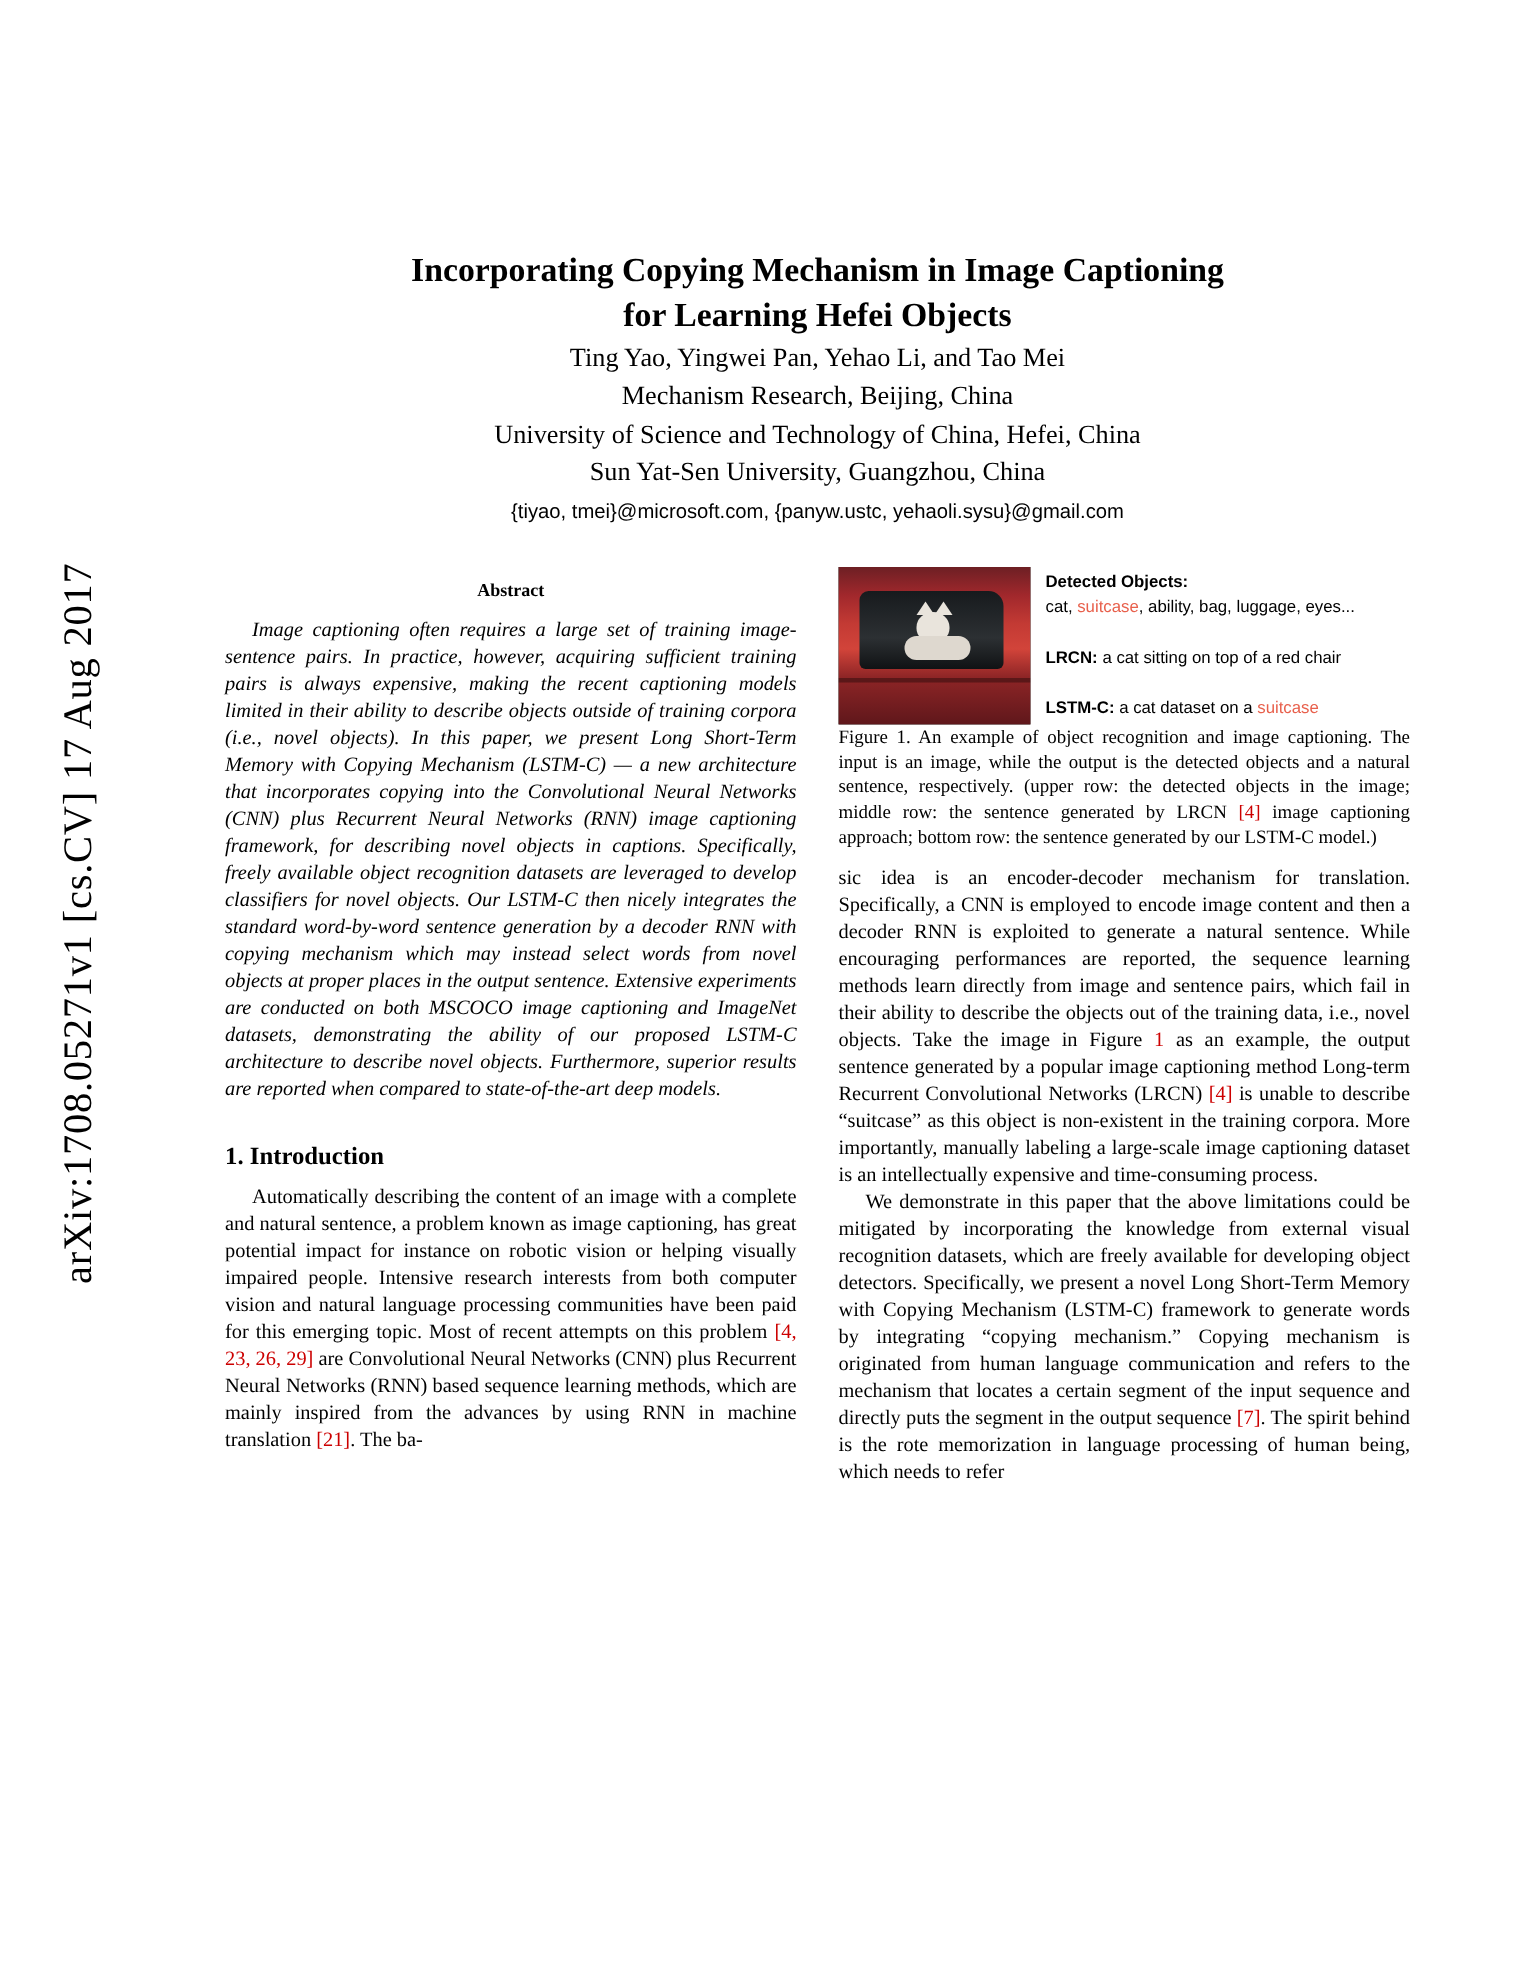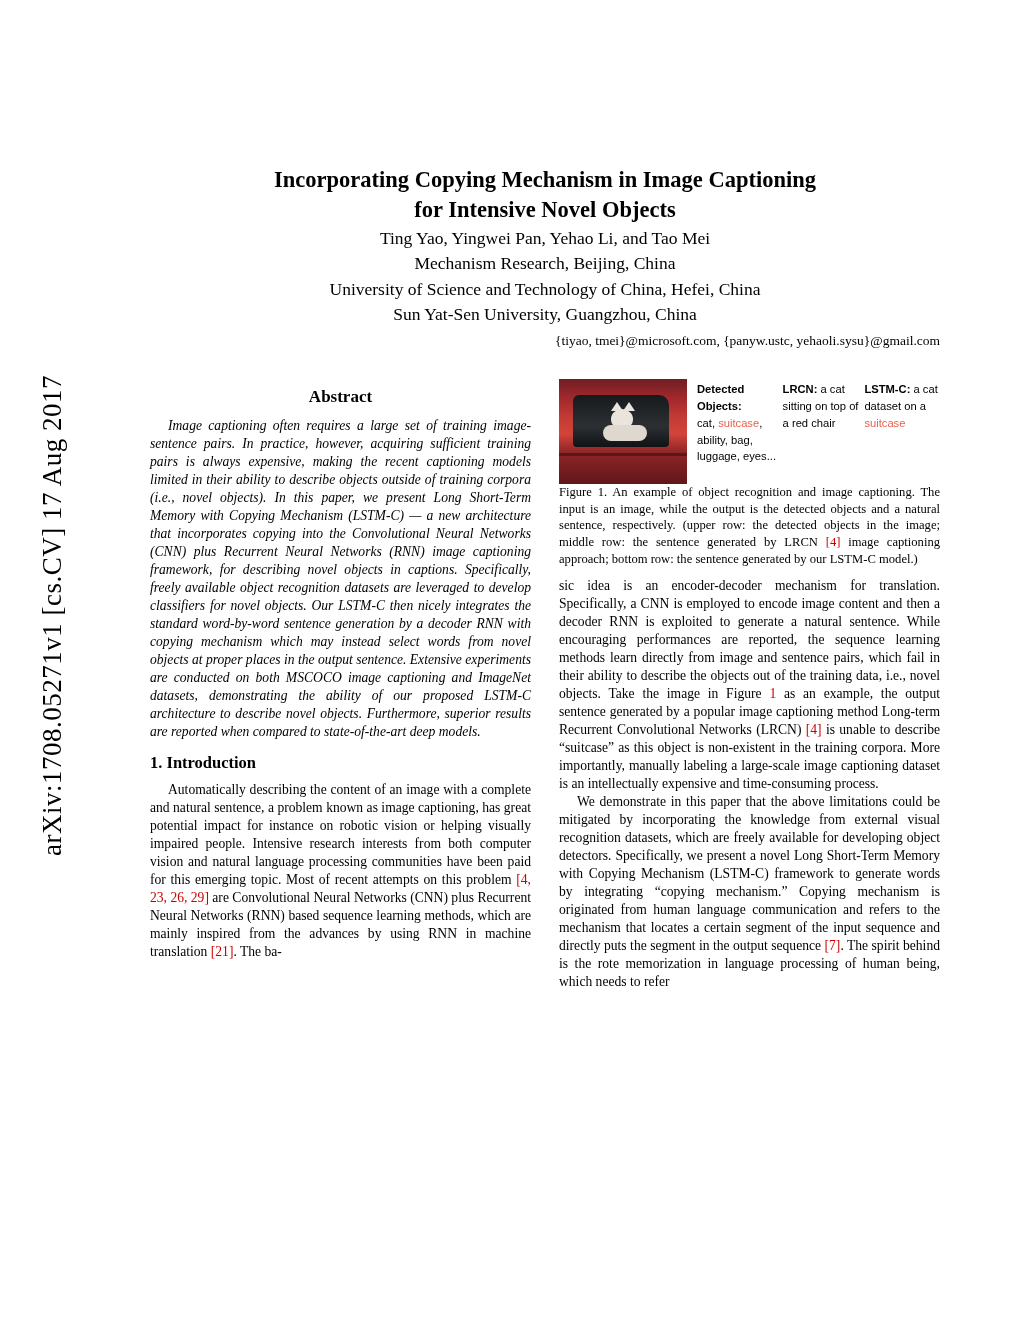--- a/index.html
+++ b/index.html
@@ -49,38 +49,38 @@
     line-height: 1.35;
   }
 
   #authors {
     text-align: center;
     font-size: 17.5px;
     line-height: 1.45;
   }
   #emails {
     margin-top: 6px;
-    text-align: right;
-    font-family: Liberation Serif, serif;
+    text-align: center;
+    font-family: Liberation Sans, sans-serif;
     font-size: 13.5px;
     letter-spacing: 0px;
   }
 
   
   #columns {
     margin-top: 30px;
     display: flex;
     gap: 28px;
   }
   .col {
     width: 381px;
   }
   .abstract-head {
     text-align: center;
-    font-size: 17px;
+    font-size: 12px;
     font-weight: bold;
     margin: 8px 0 10px 0;
   }
   p.abs {
     font-style: italic;
     font-size: 13.6px;
     line-height: 1.325;
     text-align: justify;
     margin: 0;
     text-indent: 18px;
@@ -91,21 +91,21 @@
     text-align: justify;
     margin: 0;
     text-indent: 18px;
   }
   p.body.cont {
     text-indent: 0;
   }
   .sec-title {
     font-size: 16.5px;
     font-weight: bold;
-    margin: 12px 0 8px 0;
+    margin: 26px 0 8px 0;
   }
   .cite {
     color: #cc0000;
   }
 
   
   #figure {
     width: 381px;
   }
   .fig-row {
@@ -161,21 +161,21 @@
     background: #ded8cf;
     border-radius: 10px;
   }
   .fig-caption-box {
     flex: 1 1 auto;
     padding-left: 10px;
     font-family: "Liberation Sans", sans-serif;
     font-size: 11.2px;
     line-height: 1.5;
     display: flex;
-    flex-direction: row;
+    flex-direction: column;
     justify-content: space-between;
     padding-top: 2px;
     padding-bottom: 2px;
   }
   .fig-line b { font-weight: bold; }
   .hl { color: #e8604c; }
   #fig-cap {
     margin-top: 0;
     font-size: 12.6px;
     line-height: 1.32;
@@ -187,21 +187,21 @@
 </style>
 </head>
 <body>
 
 <div id="arxiv-stamp">arXiv:1708.05271v1  [cs.CV]  17 Aug 2017</div>
 
 <div id="page">
 
   <div id="title">
     <div>Incorporating Copying Mechanism in Image Captioning</div>
-    <div>for Intensive Novel Objects</div>
+    <div>for Learning Hefei Objects</div>
   </div>
 
   <div id="authors">
     <div>Ting Yao, Yingwei Pan, Yehao Li, and Tao Mei</div>
     <div>Mechanism Research, Beijing, China</div>
     <div>University of Science and Technology of China, Hefei, China</div>
     <div>Sun Yat-Sen University, Guangzhou, China</div>
   </div>
   <div id="emails">{tiyao, tmei}@microsoft.com, {panyw.ustc, yehaoli.sysu}@gmail.com</div>
 

